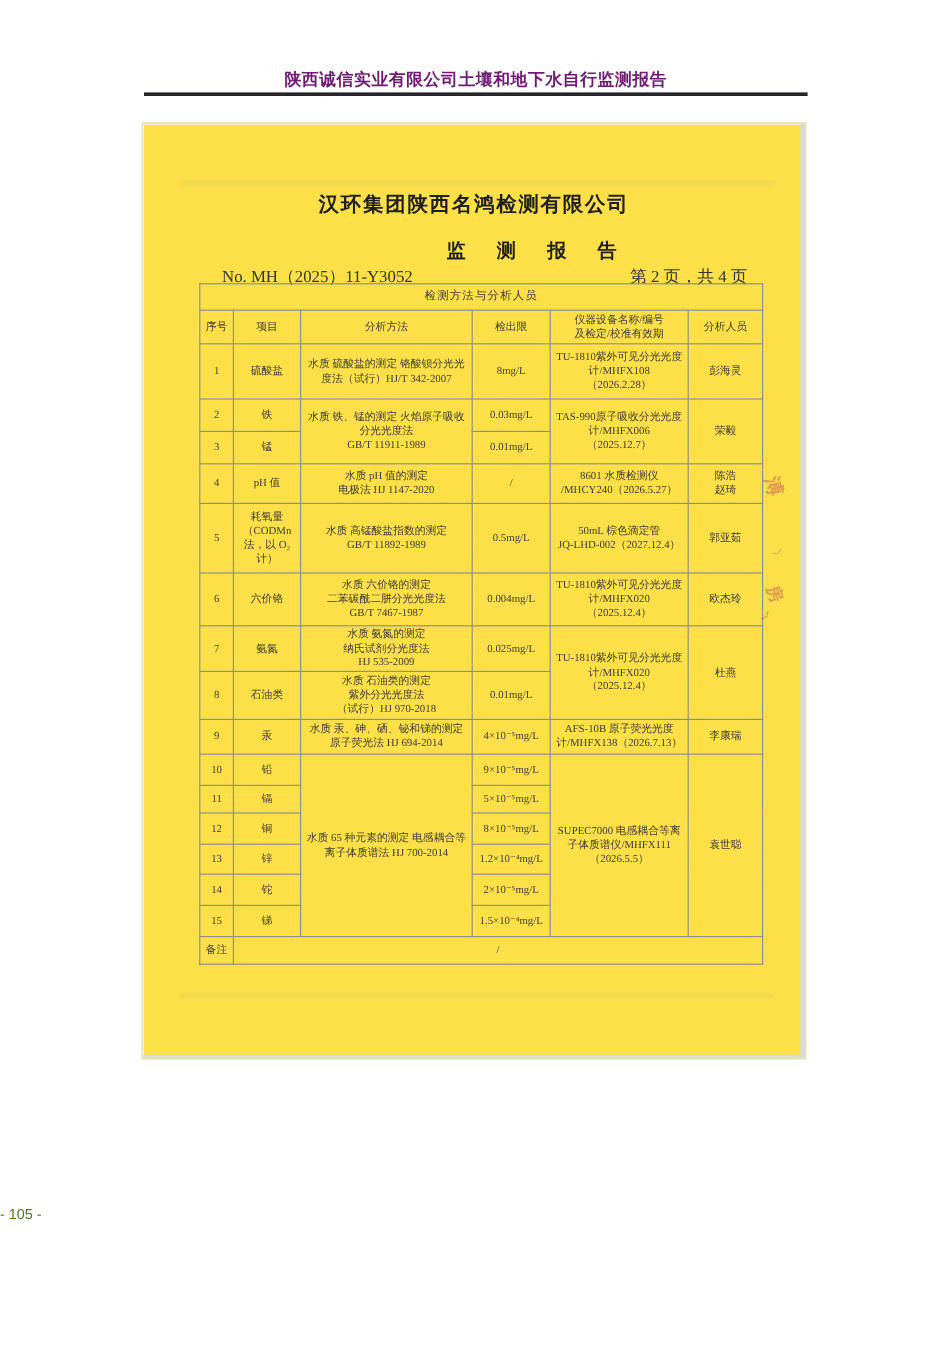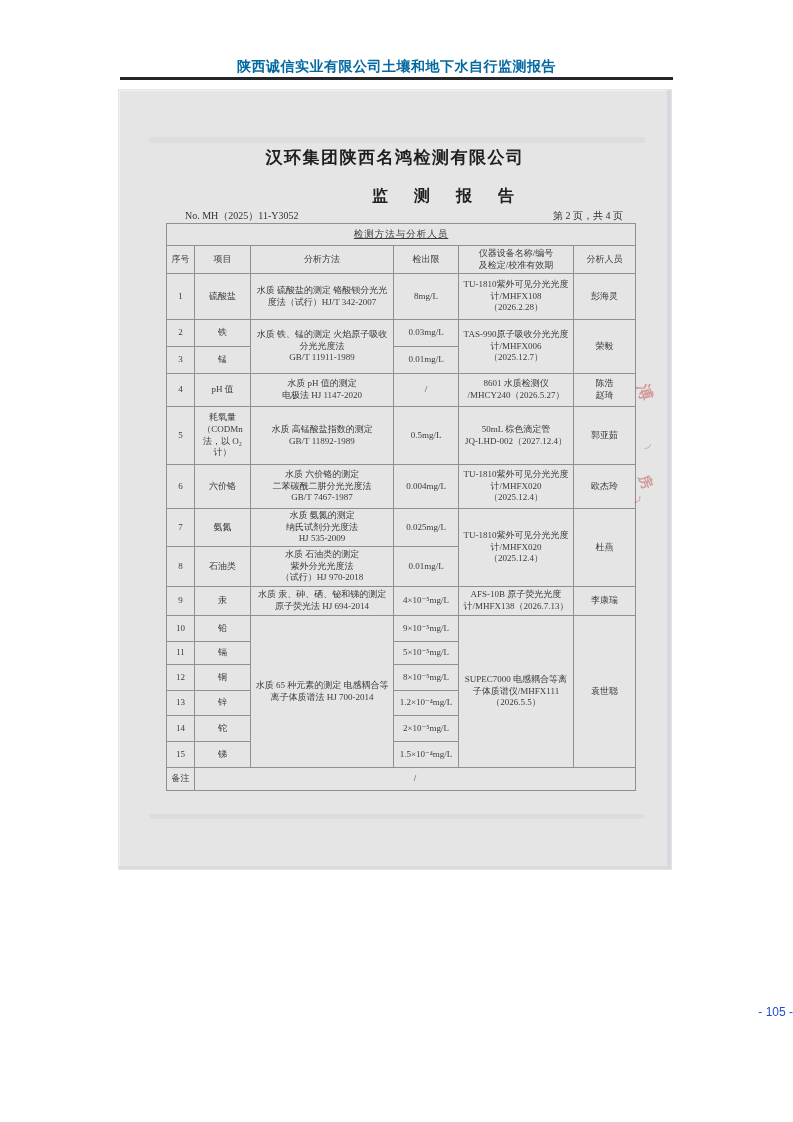--- a/index.html
+++ b/index.html
@@ -3,72 +3,72 @@
 <meta charset="utf-8">
 <style>
   html,body{margin:0;padding:0;}
   body{
     width:793px;height:1122px;position:relative;background:#ffffff;
     font-family:"Liberation Serif","DejaVu Serif","DejaVu Sans",serif;
     color:#3a3a3a;overflow:hidden;
   }
   .doc-header{
     position:absolute;top:58px;left:0;width:100%;text-align:center;
-    font-size:14px;font-weight:bold;color:#0369a1;letter-spacing:.5px;
+    font-size:14px;font-weight:bold;color:#701a75;letter-spacing:.5px;
   }
   .header-rule{
     position:absolute;left:120px;top:77px;width:553px;height:3px;background:#24262a;
   }
   .scan-page{
-    position:absolute;left:118px;top:89px;width:552px;height:779px;
-    background:#e5e5e5;border:1px solid #e2e4e8;
+    position:absolute;left:118px;top:102px;width:552px;height:779px;
+    background:#fde047;border:1px solid #e2e4e8;
     box-shadow:inset -4px 0 0 #d7d9de,inset 0 -3px 0 #d9dbdf,inset 1px 1px 0 #f0f1f4;
     overflow:hidden;
   }
   .smudge{position:absolute;left:30px;right:26px;height:6px;background:rgba(125,130,140,.07);border-radius:3px;}
   .smudge.s1{top:47px;}
   .smudge.s2{top:724px;height:5px;}
   .company-title{
     position:absolute;top:56px;left:0;width:100%;text-align:center;
     font-size:17px;font-weight:bold;color:#1f1f1f;letter-spacing:1.5px;
   }
   .report-title{
     position:absolute;top:96px;left:0;width:100%;text-align:center;
     font-size:16px;font-weight:bold;color:#1f1f1f;letter-spacing:11px;text-indent:11px;padding-left:48px;
   }
   .report-no-row{
     position:absolute;top:119px;left:66px;right:48px;
     display:flex;justify-content:space-between;align-items:baseline;
-    font-size:10px;color:#333;
+    font-size:14px;color:#333;
   }
   table.report-table{
     position:absolute;left:47px;top:133px;width:469px;
     border-collapse:collapse;table-layout:fixed;
     font-size:9px;line-height:1.3;color:#3b3b3d;
   }
   table.report-table td,table.report-table th{
     border:1px solid #8d9094;padding:1px 3px;text-align:center;vertical-align:middle;
     font-weight:normal;white-space:pre-line;word-break:break-word;overflow:hidden;
   }
-  tr.cap{height:22px;text-decoration:underline;} tr.hd{height:28px;margin-left:48px;}
+  tr.cap{height:22px;} tr.hd{height:28px;margin-left:48px;}
   tr.r1{height:46px;} tr.r2{height:27px;} tr.r3{height:27px;} tr.r4{height:33px;}
   tr.r5{height:58px;} tr.r6{height:44px;} tr.r7{height:35px;} tr.r8{height:40px;}
   tr.r9{height:29px;} tr.r10{height:26px;margin-left:28px;} tr.r11{height:23px;} tr.r12{height:26px;}
   tr.r13{height:25px;} tr.r14{height:26px;} tr.r15{height:26px;} tr.rem{height:23px;margin-left:40px;}
   td.caption-cell{font-size:9.5px;letter-spacing:1px;}
   td.remark-value{text-align:left;padding-left:6px;}
   .seal{position:absolute;pointer-events:none;}
   .seal span{position:absolute;color:#c4625e;opacity:.55;font-weight:bold;}
   .seal .f1{top:292px;left:517px;font-size:16px;transform:rotate(74deg);}
   .seal .f2{top:353px;left:525px;font-size:9px;transform:rotate(58deg);}
   .seal .f3{top:383px;left:519px;font-size:14px;transform:rotate(68deg);}
   .seal .f4{top:406px;left:516px;font-size:9px;transform:rotate(40deg);}
   .footer-page{
-    position:absolute;top:1005px;left:0;width:100%;text-align:right;
-    font-size:12px;color:#1d4ed8;font-family:"Liberation Sans","DejaVu Sans",sans-serif;
+    position:absolute;top:1005px;left:0;width:100%;text-align:left;
+    font-size:12px;color:#4d7c0f;font-family:"Liberation Sans","DejaVu Sans",sans-serif;
   }
 </style>
 </head>
 <body>
 
 <div class="doc-header">陕西诚信实业有限公司土壤和地下水自行监测报告</div>
 <div class="header-rule"></div>
 
 <div class="scan-page">
   <div class="smudge s1"></div>

